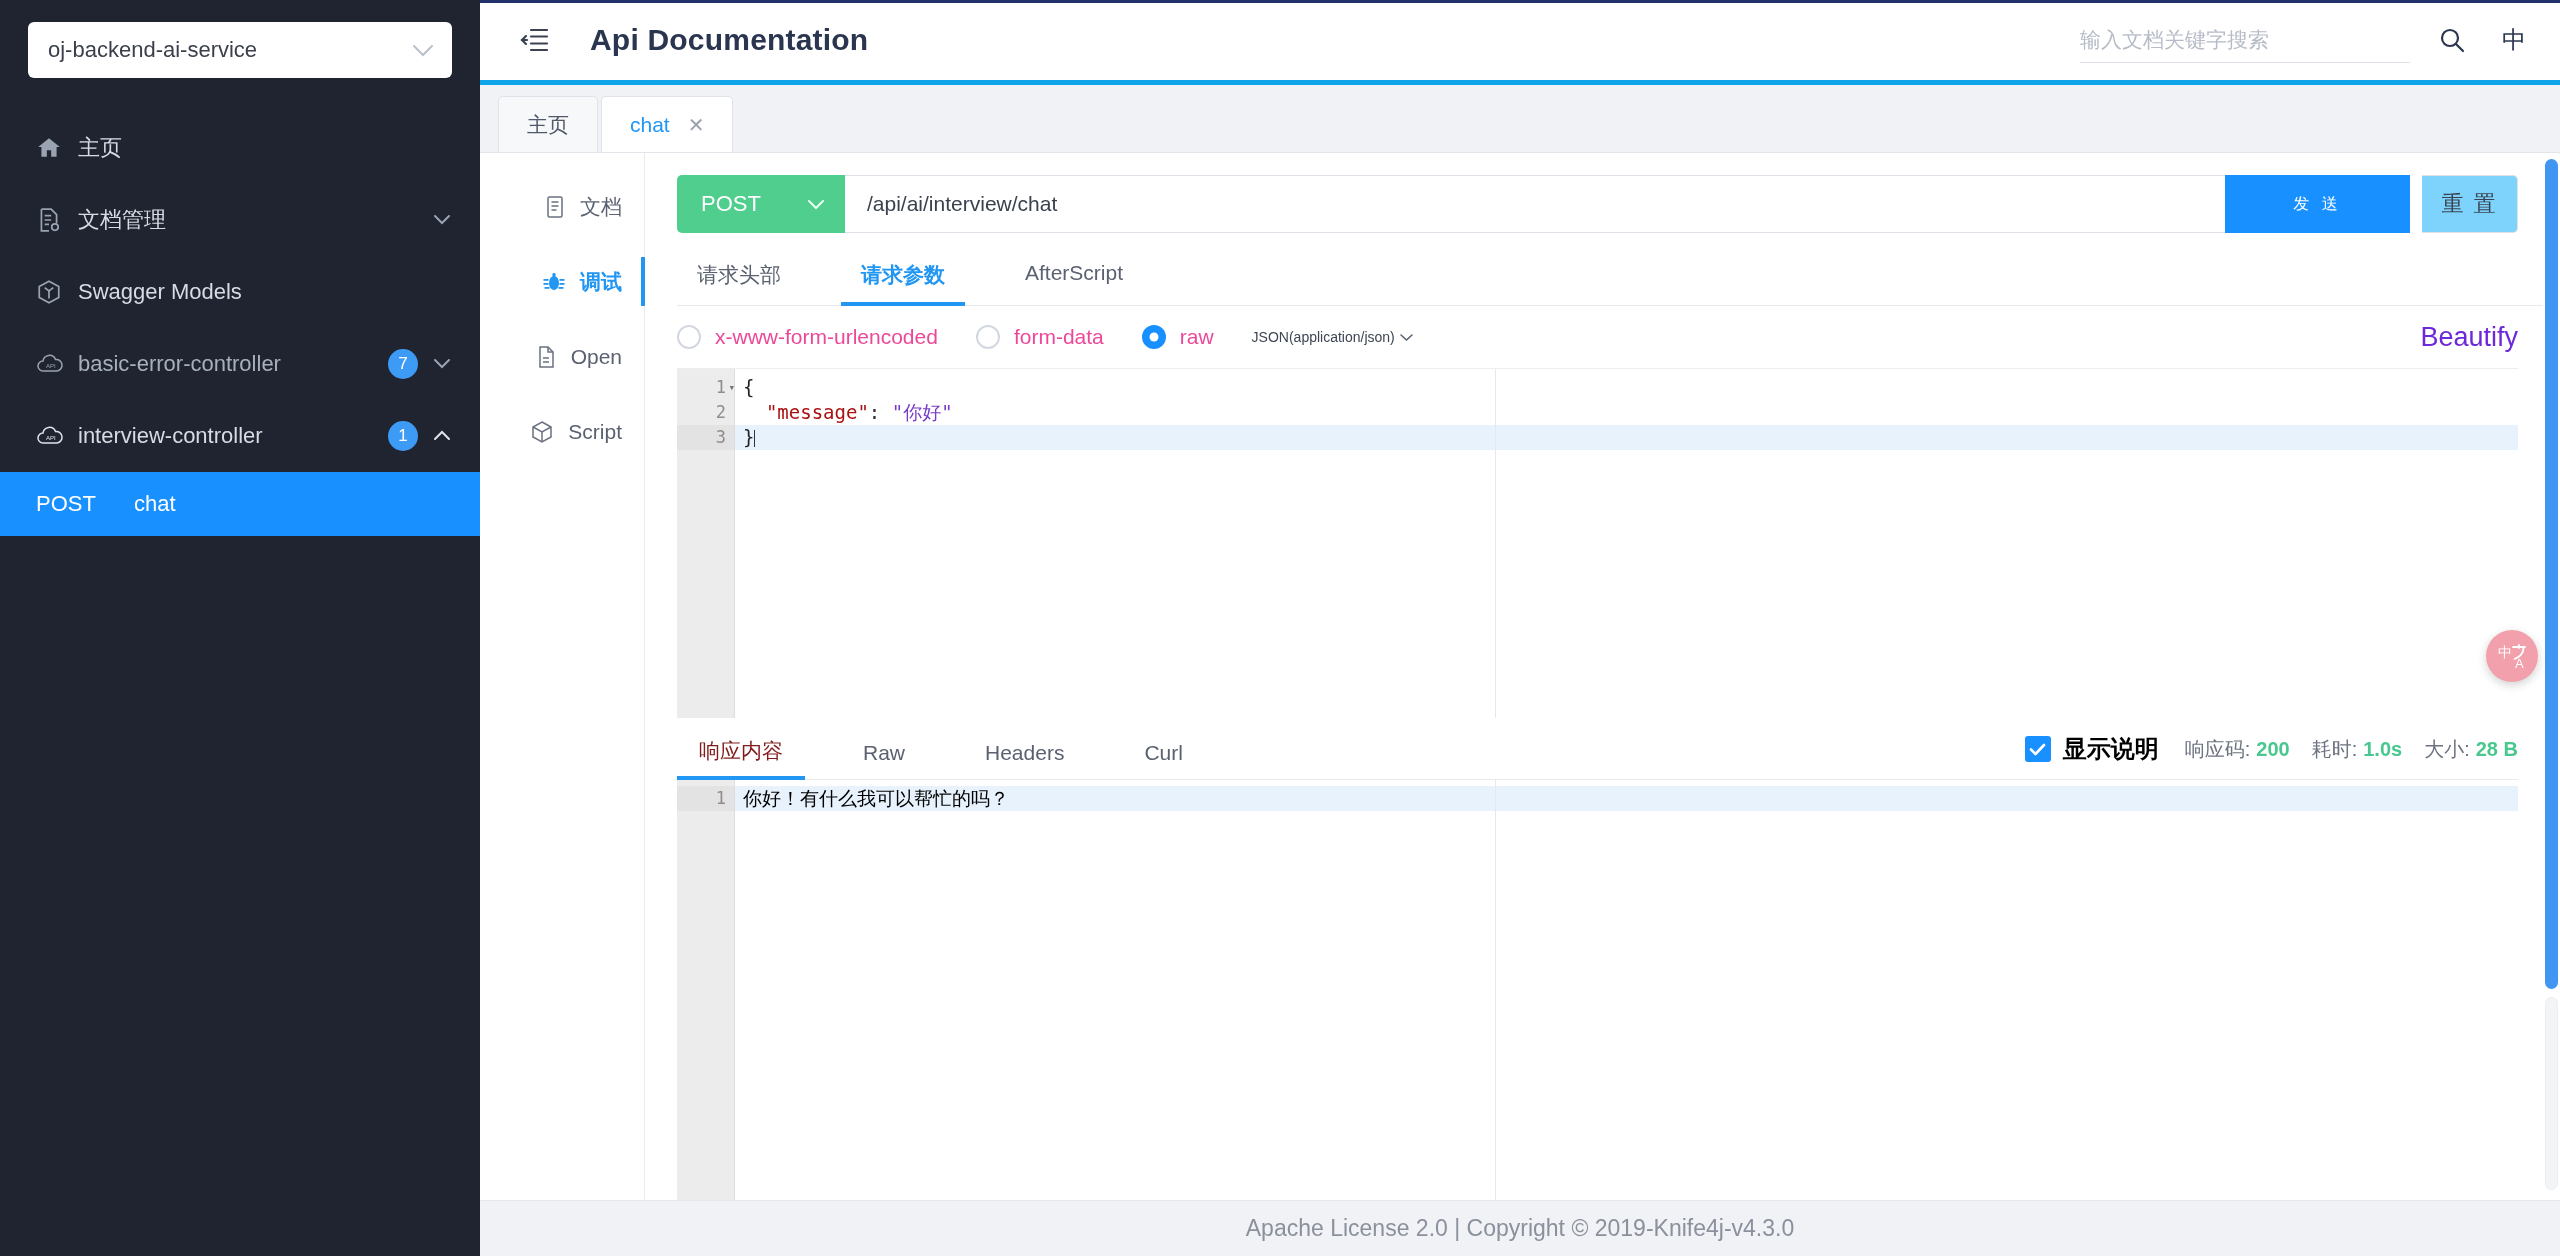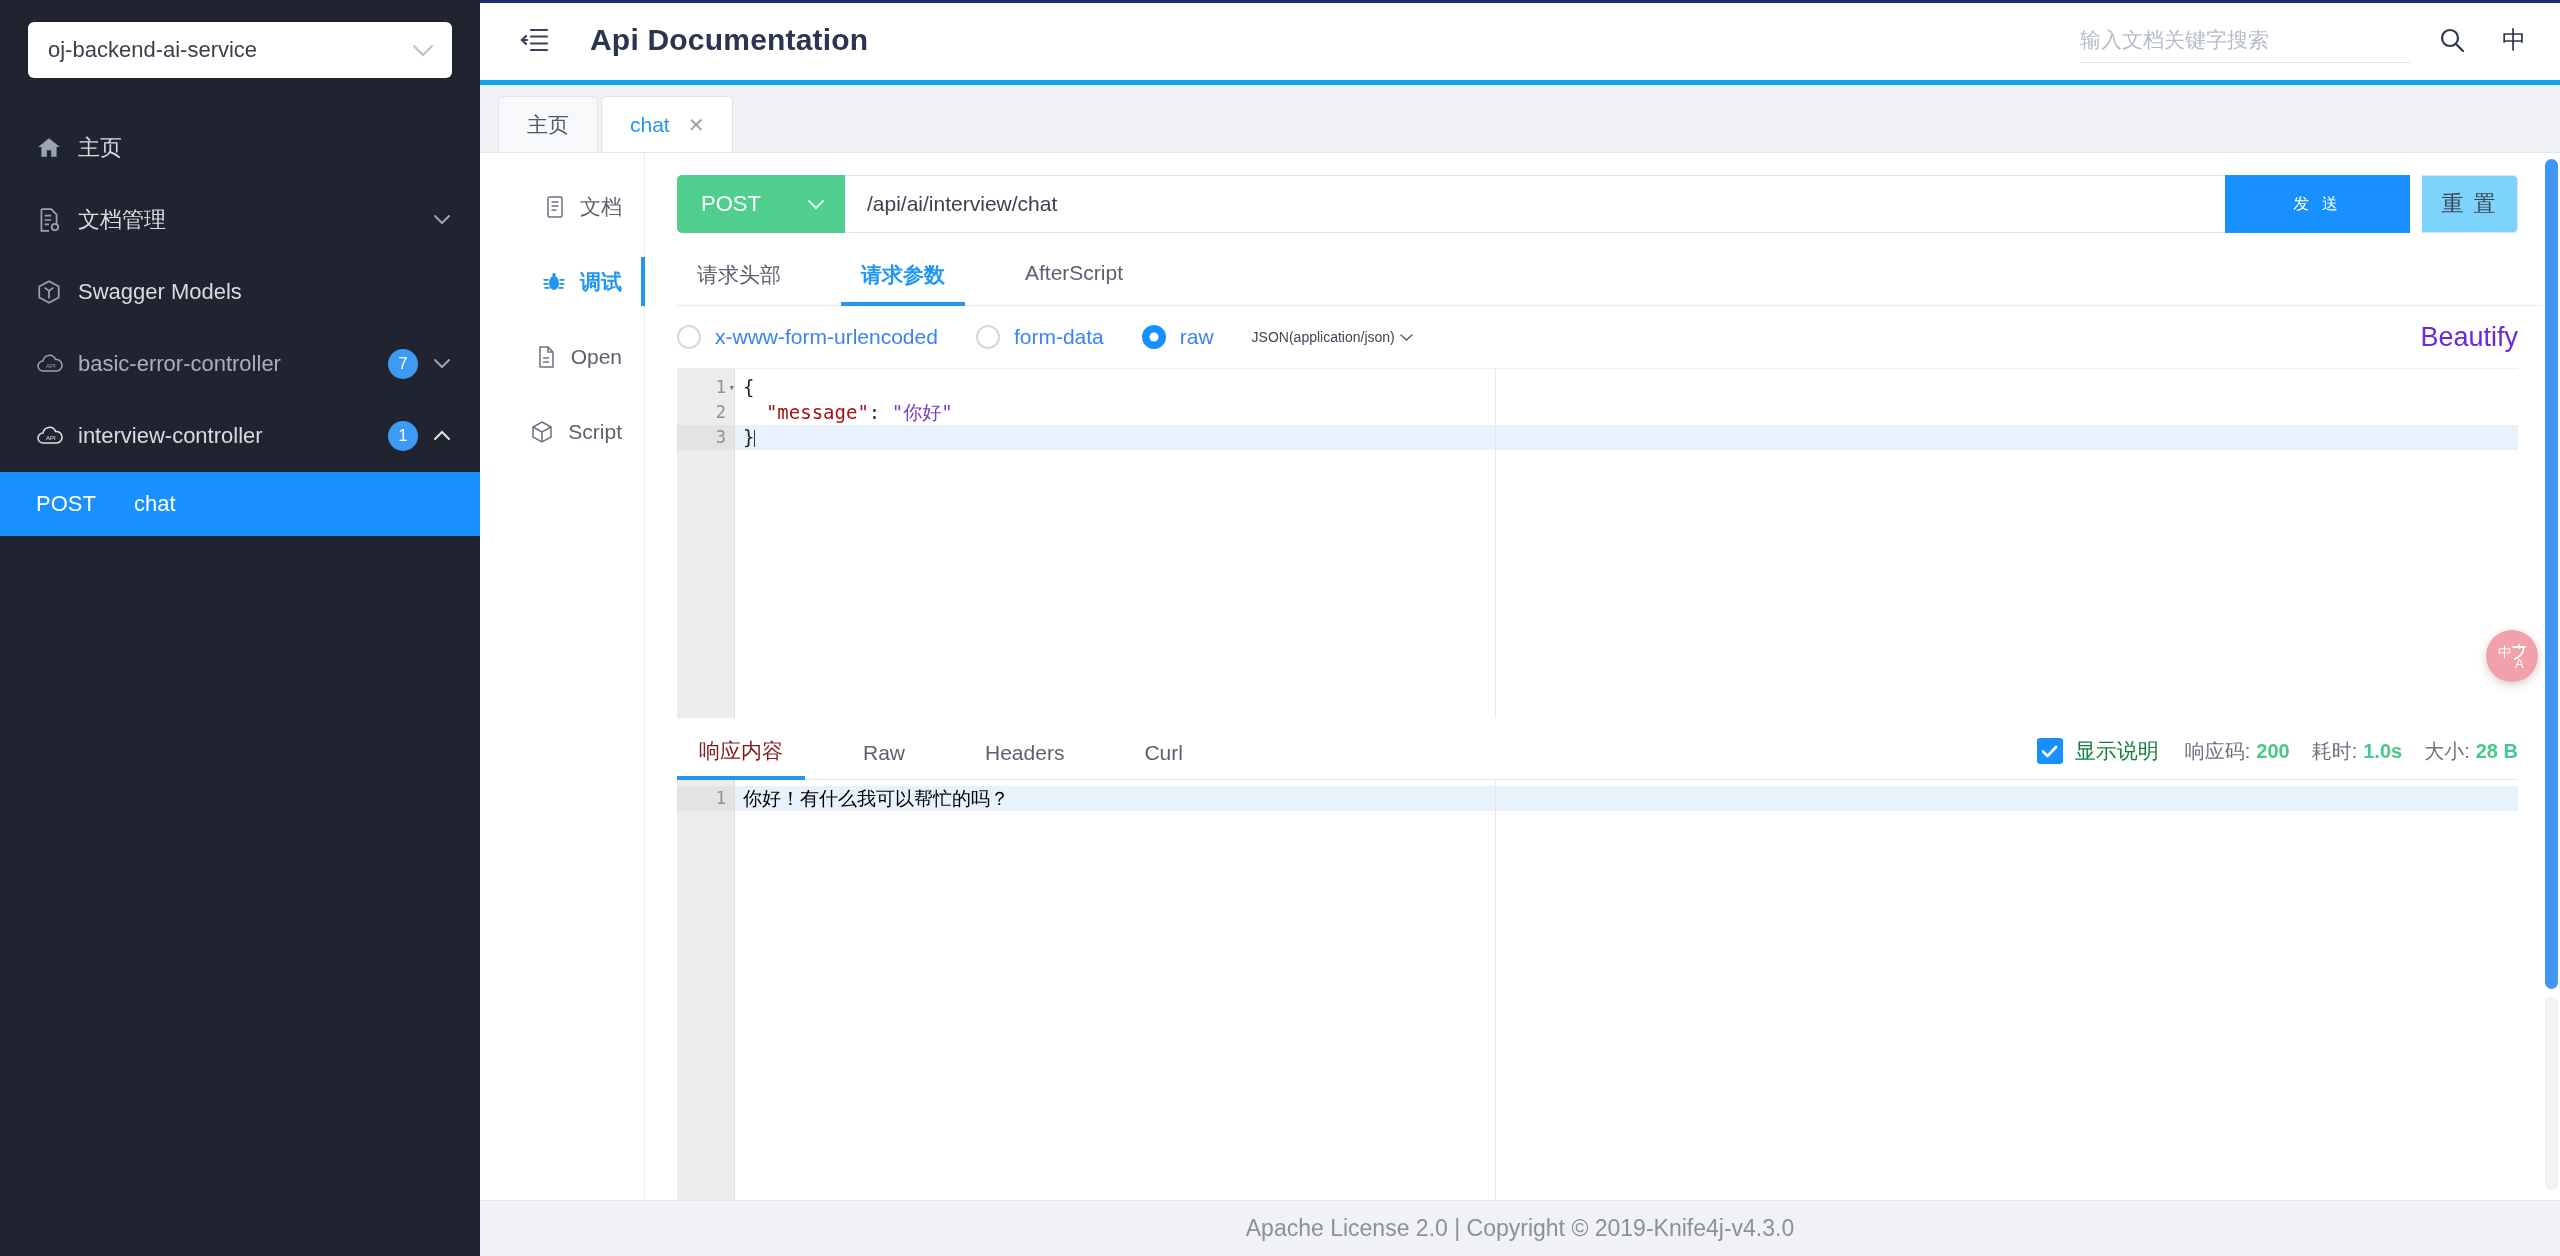--- a/index.html
+++ b/index.html
@@ -131,21 +131,21 @@
   .radio { display: flex; align-items: center; margin-right: 38px; cursor: pointer; }
   .radio .dot {
     width: 24px; height: 24px; border-radius: 50%; border: 2px solid #d3d8e0; background: #fff;
     margin-right: 14px; flex: 0 0 24px; position: relative;
   }
   .radio.on .dot { border-color: #1890ff; background: #1890ff; }
   .radio.on .dot::after {
     content: ""; position: absolute; left: 50%; top: 50%; width: 9px; height: 9px;
     background: #fff; border-radius: 50%; transform: translate(-50%, -50%);
   }
-  .radio .rl { font-size: 21px; color: #3b82f6; }
+  .radio .rl { font-size: 21px; color: #ec4899; }
   .ctype { font-size: 14px; color: #3e4654; cursor: pointer; display: flex; align-items: center; }
   .ctype .cchev { margin-left: 4px; font-size: 16px; color: #5a6170; }
   .beautify { margin-left: auto; color: #6d28d9; font-size: 27px; cursor: pointer; }
 
   
   .editor {
     margin: 0 42px 0 32px; border-top: 1px solid #eceef2; display: flex; height: 350px;
     position: relative; background: #fff; overflow: hidden;
   }
   .gutter {
@@ -176,21 +176,21 @@
   }
   .resp-tab { padding: 0 22px 14px 22px; margin-right: 36px; font-size: 21px; color: #5a6170; cursor: pointer; position: relative; }
   .resp-tab.active { color: #7f1d1d; font-weight: normal; }
   .resp-tab.active::after { content:""; position:absolute; left:0; right:0; bottom:-1px; height:4px; background:#2196f3; }
   .resp-meta { margin-left: auto; display: flex; align-items: center; padding-bottom: 14px; }
   .chk {
     width: 26px; height: 26px; border-radius: 3px; background: #1890ff; display: flex;
     align-items: center; justify-content: center; margin-right: 12px; cursor: pointer;
   }
   .chk svg { display: block; }
-  .meta-lbl { font-size: 21px; color: #15803d; margin-right: 26px; }
+  .meta-lbl { font-size: 24px; color: #000000; margin-right: 26px; font-weight: bold; }
   .meta-k { font-size: 20px; color: #6b7280; }
   .meta-v { font-size: 20px; color: #48c78e; font-weight: bold; margin: 0 22px 0 6px; }
   .meta-v.last { margin-right: 0; }
 
   .resp-body {
     margin: 0 42px 0 32px; display: flex; flex: 1; min-height: 0; overflow: hidden;
     position: relative; background: #fff;
   }
 
   

